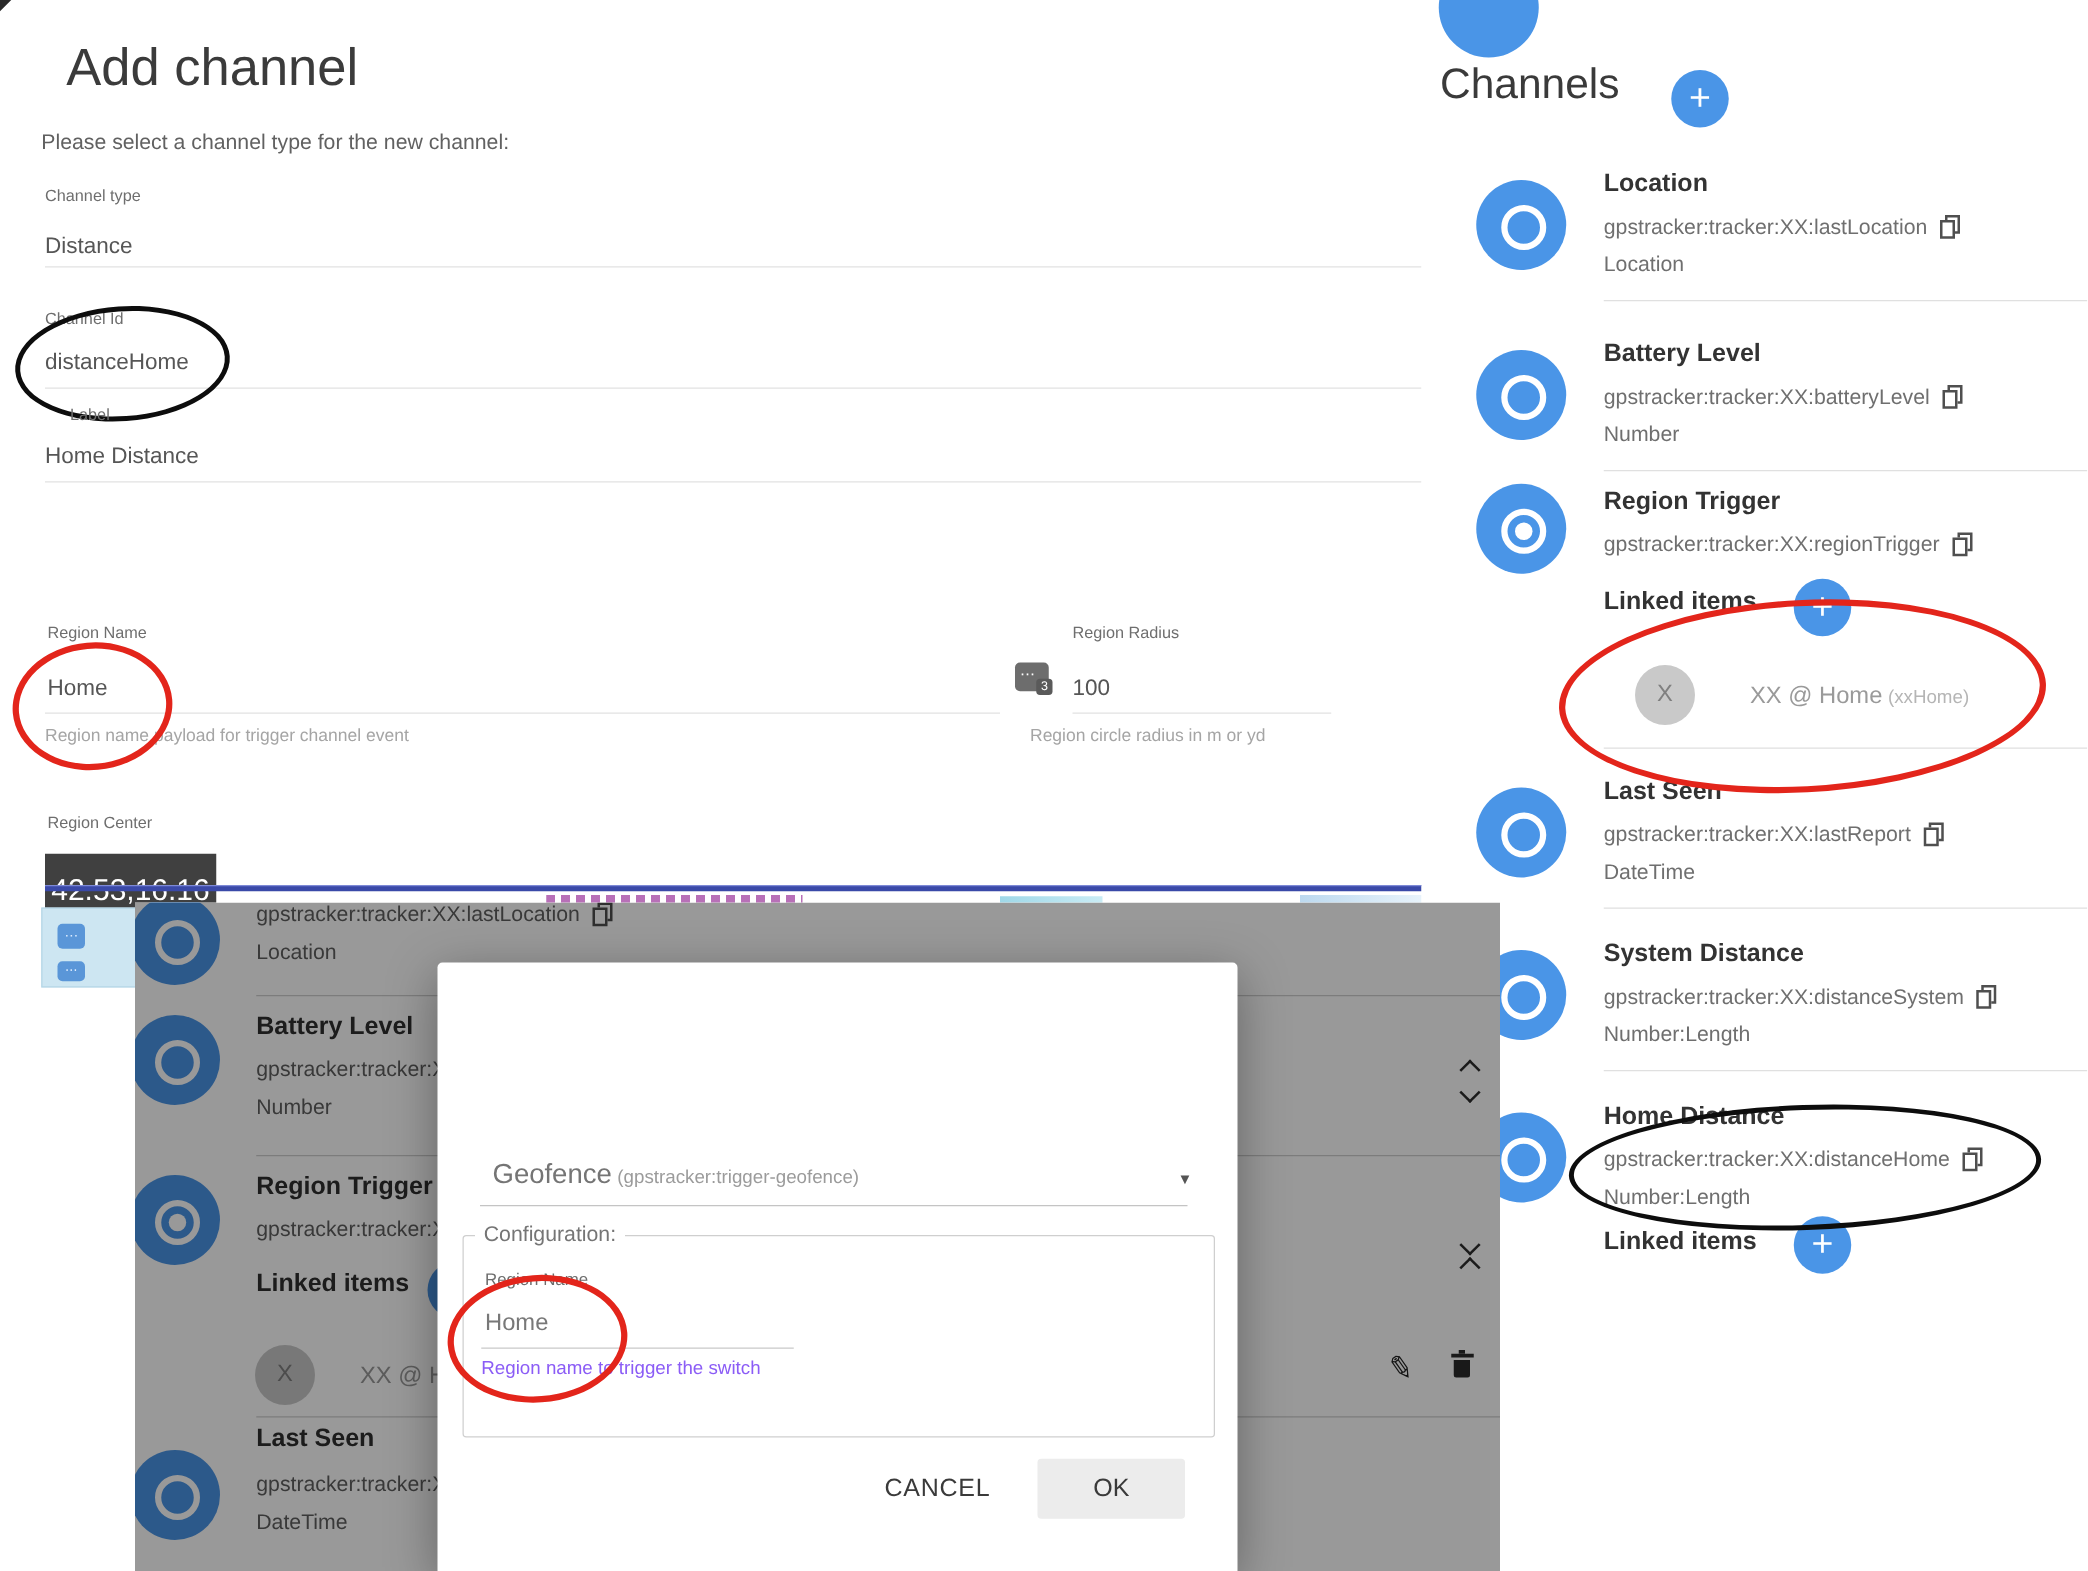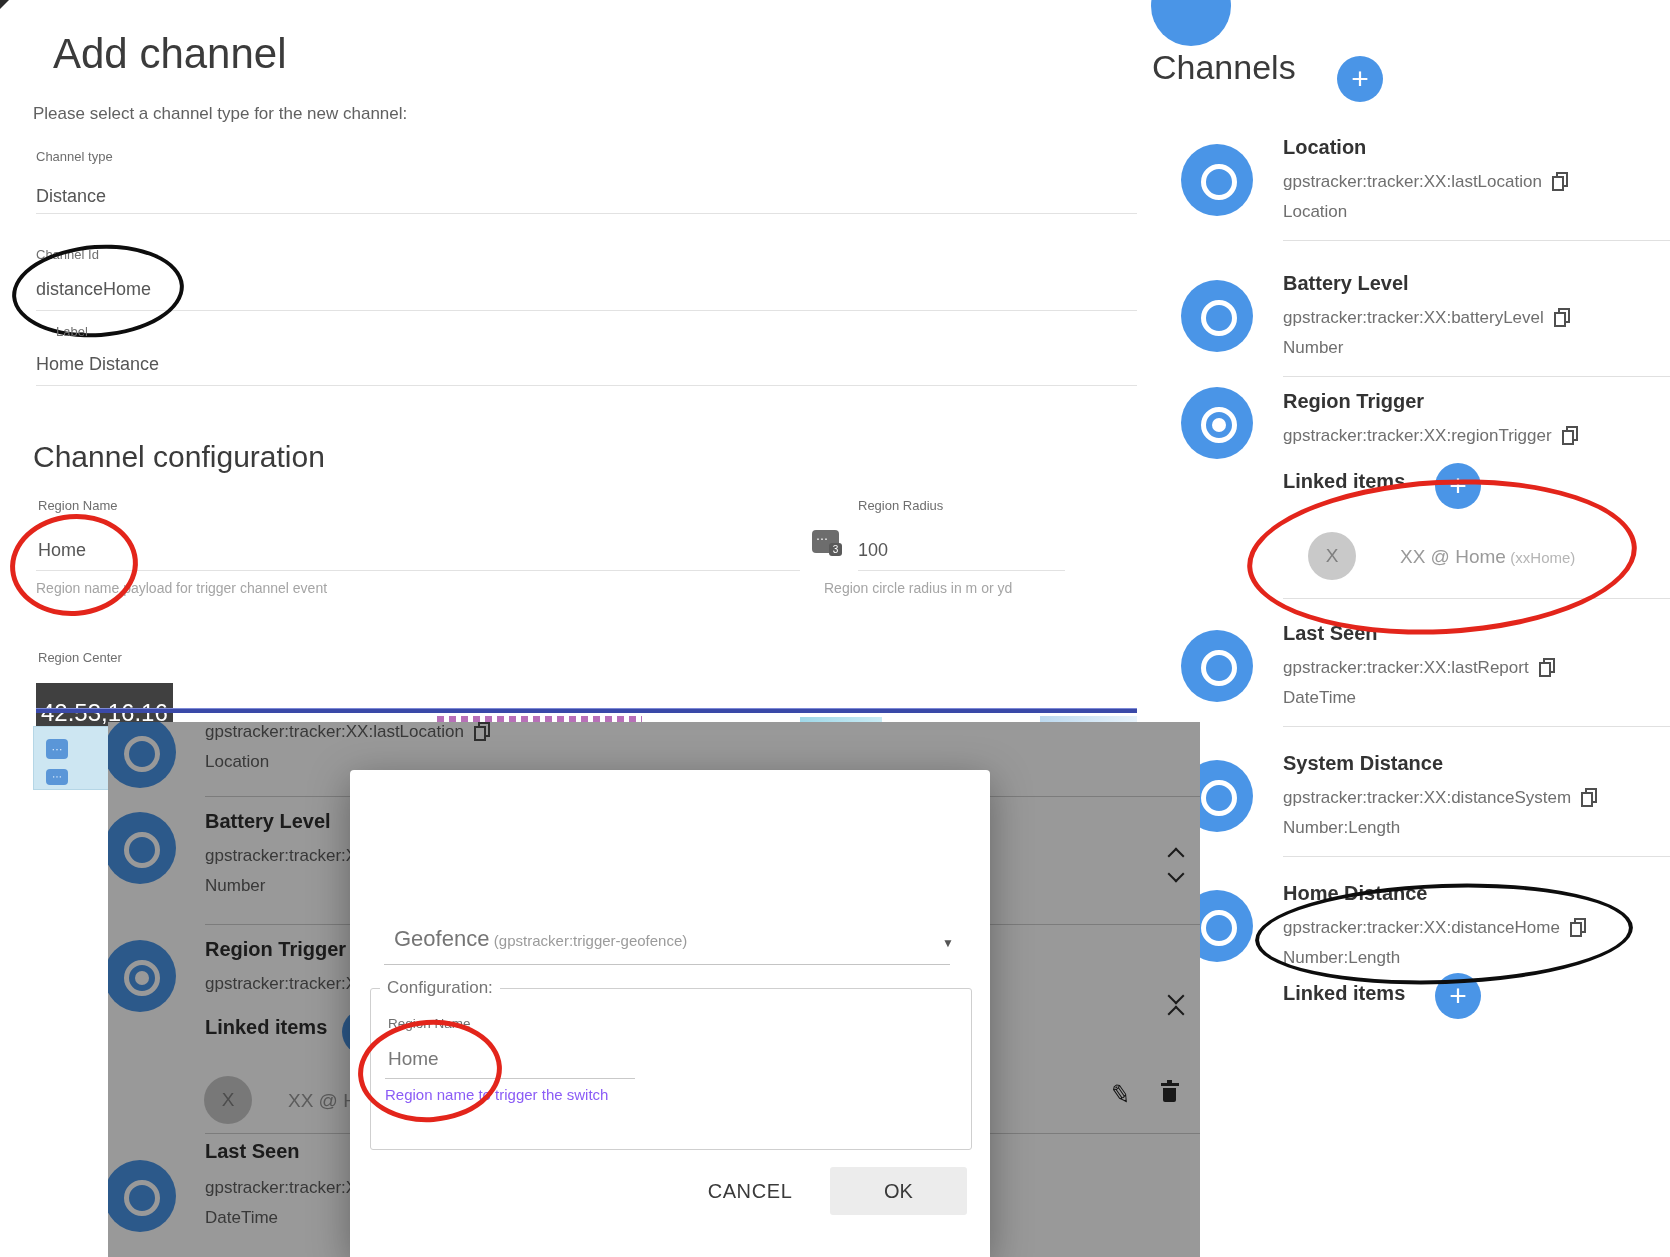--- a/index.html
+++ b/index.html
@@ -79,21 +79,20 @@
 
   <div class="abs lbl" style="left:36px;top:247px;">Channel Id</div>
   <div class="abs val" style="left:36px;top:279px;">distanceHome</div>
   <div class="abs uline" style="left:36px;top:310px;width:1101px;"></div>
   <div class="abs annot black" style="left:12px;top:245px;width:164px;height:84px;transform:rotate(-4deg);"></div>
 
   <div class="abs lbl" style="left:36px;top:324px;margin-left:20px;">Label</div>
   <div class="abs val" style="left:36px;top:354px;">Home Distance</div>
   <div class="abs uline" style="left:36px;top:385px;width:1101px;"></div>
 
-  <div class="abs h2" style="left:33px;top:440px;">Channel configuration</div>
 
   <div class="abs lbl" style="left:38px;top:498px;">Region Name</div>
   <div class="abs val" style="left:38px;top:540px;">Home</div>
   <div class="abs uline" style="left:36px;top:570px;width:764px;"></div>
   <div class="abs helper" style="left:36px;top:580px;">Region name payload for trigger channel event</div>
   <div class="abs annot red" style="left:10px;top:514px;width:118px;height:92px;transform:rotate(-5deg);"></div>
 
   <div class="abs kbicon" style="left:812px;top:530px;">
     <span class="dots">⋯</span>
     <span class="badge">3</span>
@@ -252,16 +251,16 @@
 
     <div class="abs fieldset" style="left:20px;top:218px;width:600px;height:160px;"></div>
     <div class="abs legend" style="left:30px;top:208px;">Configuration:</div>
     <div class="abs lbl" style="left:38px;top:246px;font-size:13.5px;">Region Name</div>
     <div class="abs" style="left:38px;top:278px;font-size:19px;color:#787878;">Home</div>
     <div class="abs" style="left:35px;top:308px;width:250px;height:1px;background:#c9c9c9;"></div>
     <div class="abs" style="left:35px;top:316px;font-size:15px;color:#8b5cf6;">Region name to trigger the switch</div>
     <div class="abs annot red" style="left:8px;top:250px;width:134px;height:92px;transform:rotate(-4deg);"></div>
 
     <button class="abs btn-flat" style="left:340px;top:400px;width:120px;height:42px;">CANCEL</button>
-    <button class="abs btn-ok" style="left:480px;top:397px;width:137px;height:48px;">OK</button>
+    <button class="abs btn-ok" style="left:480px;top:397px;width:118px;height:48px;">OK</button>
   </div>
 
 </div>
 
 </body></html>

